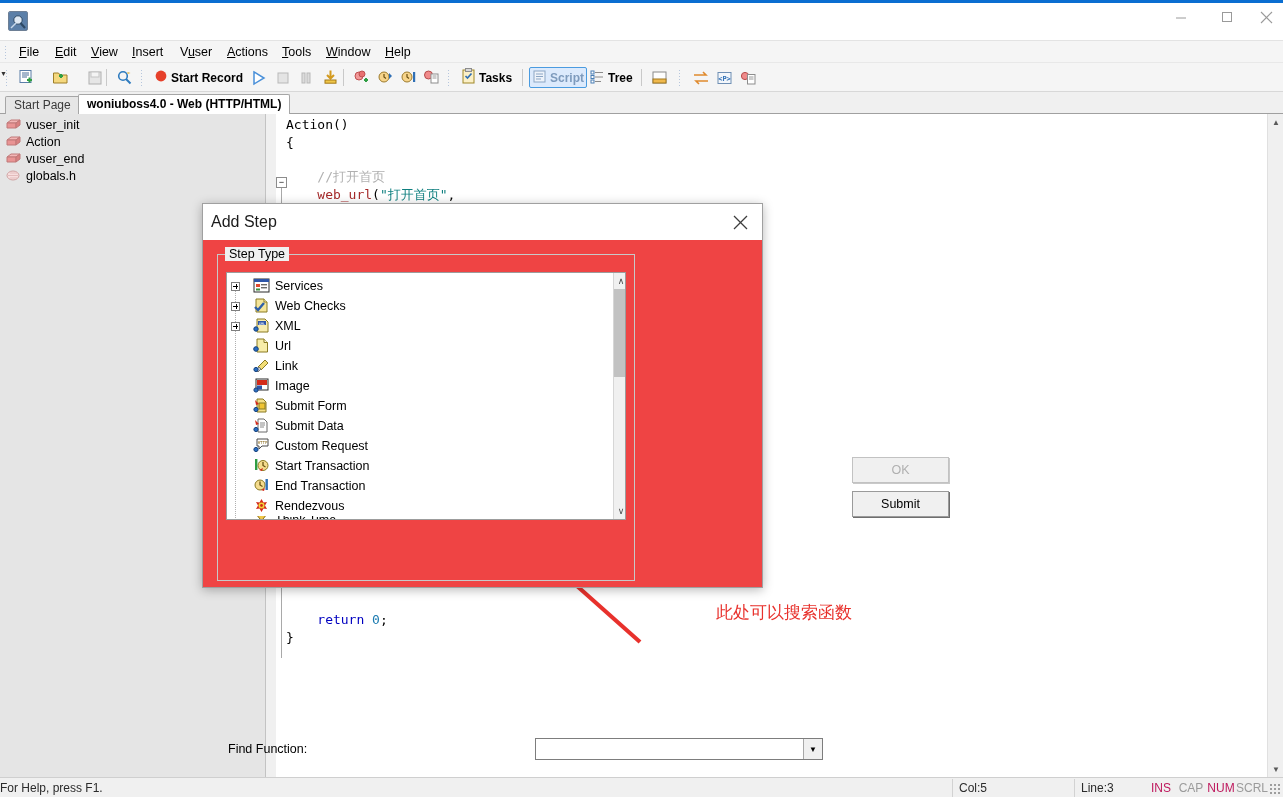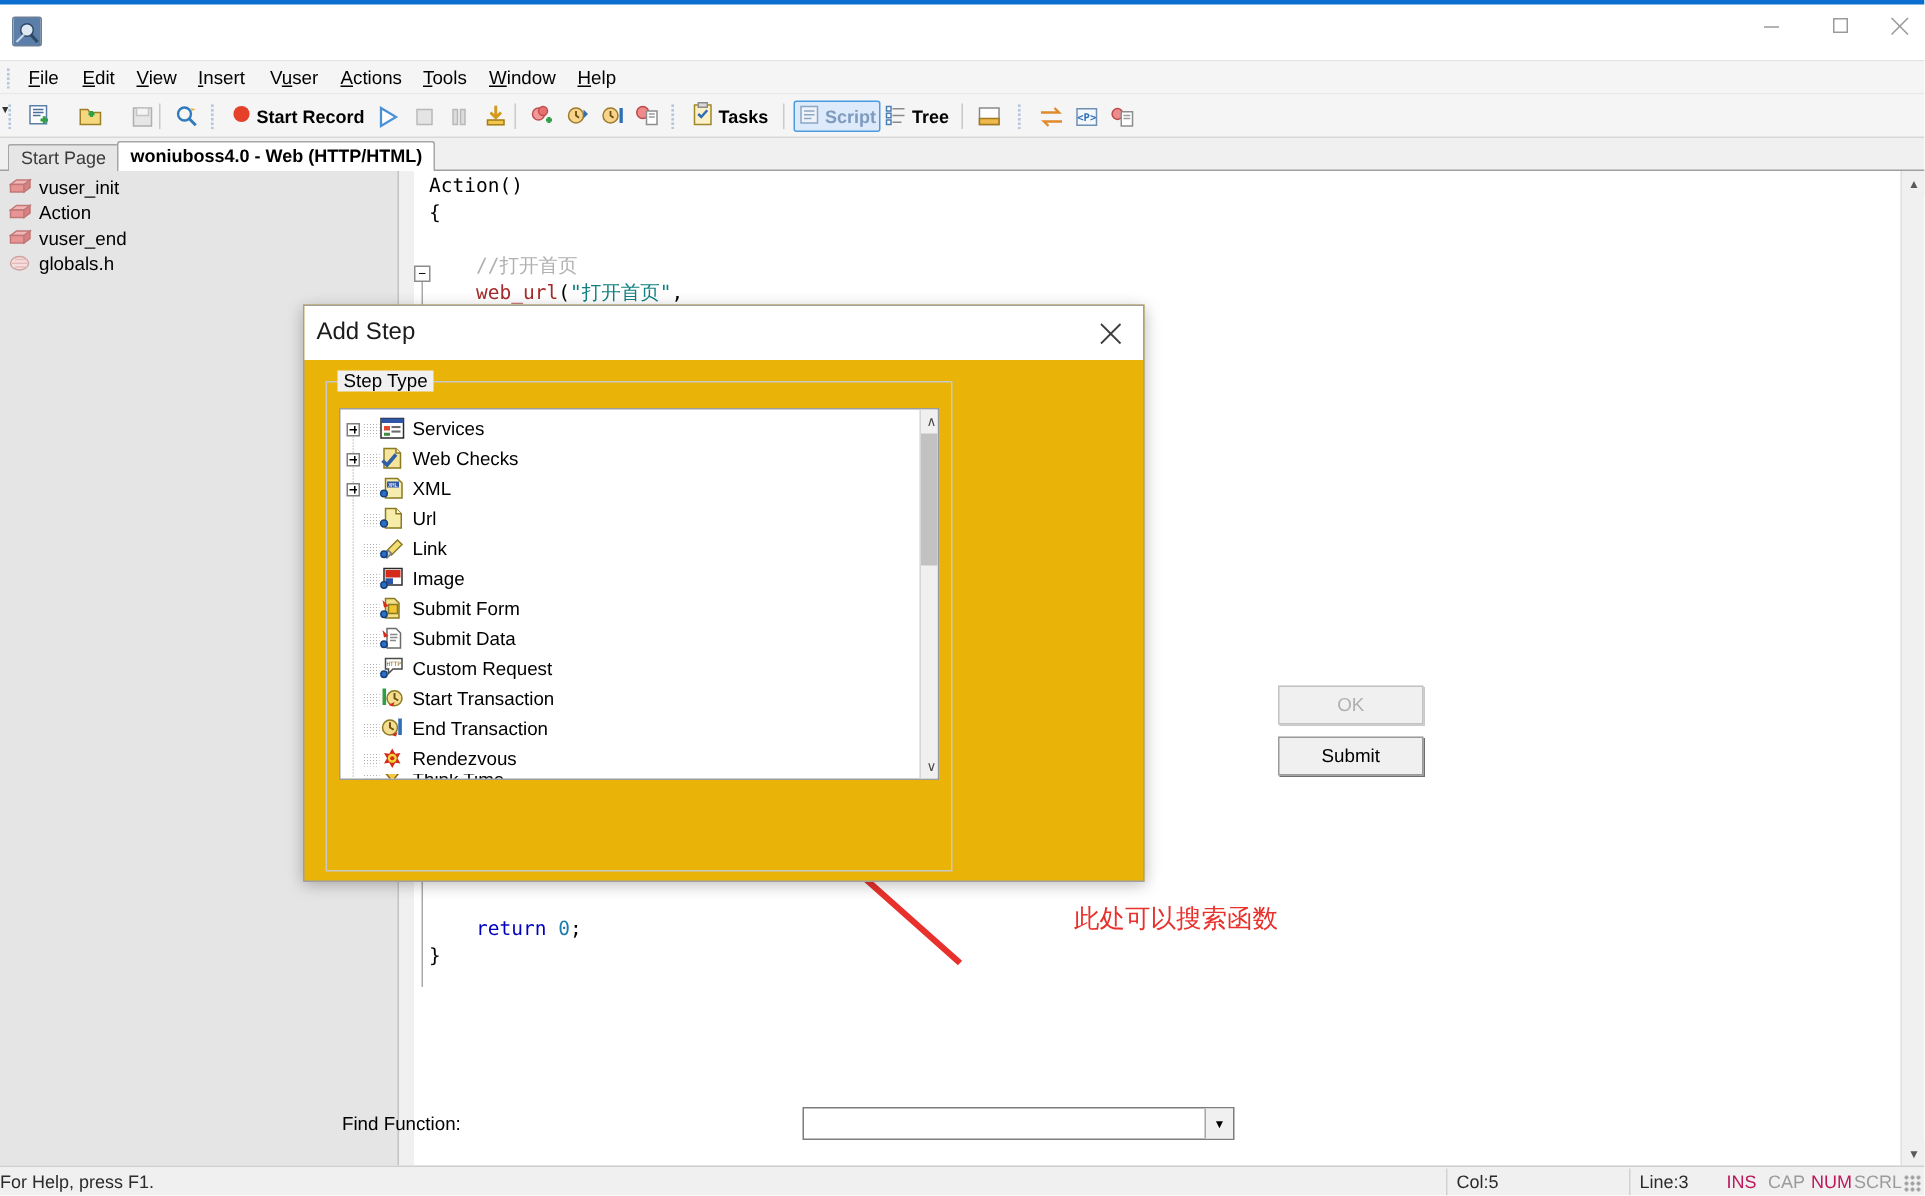--- a/index.html
+++ b/index.html
@@ -159,37 +159,37 @@
 
   
   #statusbar{
     position:absolute; left:0; top:777px; width:1283px; height:20px;
     background:#f0f0f0; border-top:1px solid #cfcfcf;
     font-size:12px; color:#2b2b2b;
   }
   #status-help{ position:absolute; left:0; top:3px;text-align:right; }
   .st-cell{
     position:absolute; top:1px; height:18px; line-height:18px;
-    border-left:1px solid #d2d2d2; padding-left:6px;margin-left:12px;
+    border-left:1px solid #d2d2d2; padding-left:6px;
   }
   .st-ind{
     position:absolute; top:1px; height:18px; line-height:18px;
     width:30px; text-align:center; color:#9b9b9b;
   }
   .st-ind.on{ color:#be185d; }
   #st-grip{
     position:absolute; right:2px; bottom:2px; width:12px; height:12px;
     background-image:radial-gradient(#9e9e9e 38%, transparent 39%);
     background-size:4px 4px; background-position:right bottom;
   }
 
   
   #dialog{
     position:absolute; left:202px; top:203px; width:561px; height:385px;
-    background:#eab308; border:1px solid #a0a0a0;
+    background:#ef4444; border:1px solid #a0a0a0;
     box-shadow:0 2px 10px rgba(0,0,0,.28);
   }
   #dlg-title{
     position:absolute; left:0; top:0; width:559px; height:36px;
     background:#ffffff;
   }
   #dlg-title-text{
     position:absolute; left:8px; top:9px; font-size:16px; color:#1b1b1b;
   }
   #dlg-close{

